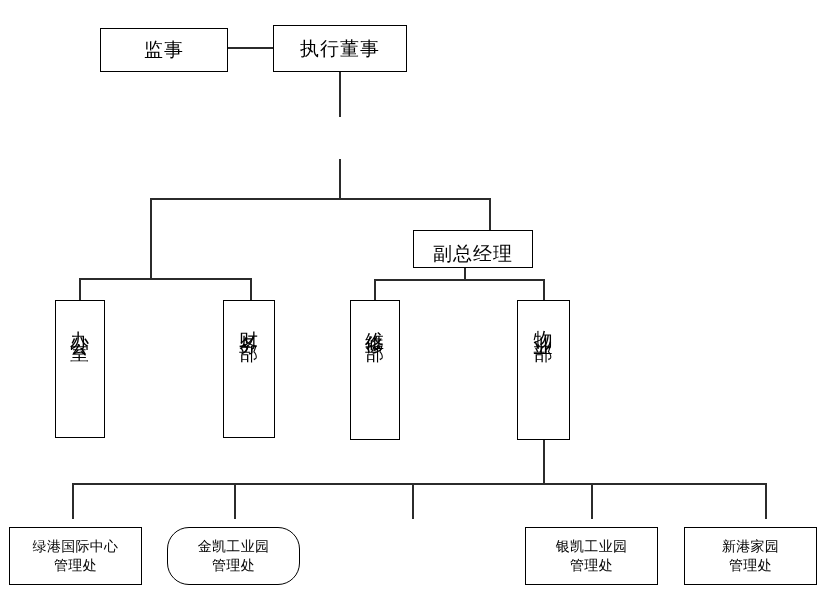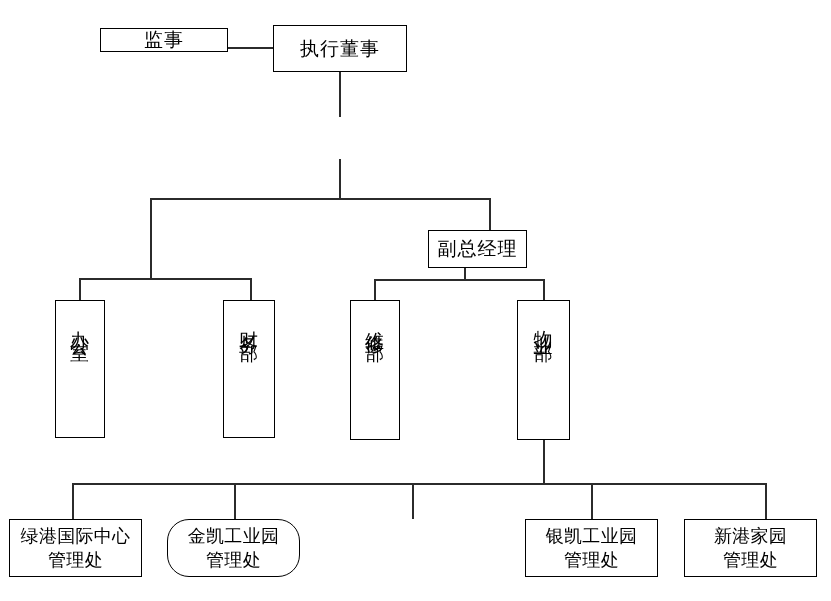--- a/index.html
+++ b/index.html
@@ -49,23 +49,24 @@
   }
   .node.v .txt {
     writing-mode: vertical-rl;
     text-orientation: upright;
     letter-spacing: 6px;
     line-height: 1;
     display: block;
   }
   
   .node.leaf {
-    font-size: 18px;
+    font-size: 14px;
     padding: 4px 8px;
     letter-spacing: 0.3px;
+    margin-top: 8px;
   }
   .node.leaf .txt {
     display: block;
     white-space: pre-line;
   }
 
   
   .edge {
     position: absolute;
     background: #2b2b2b;
@@ -102,30 +103,30 @@
   <div class="edge v" style="left:543px; top:279px; height:21px;"></div>
 
   <div class="edge v" style="left:543px; top:440px; height:43px;"></div>
   <div class="edge h" style="left:72px; top:483px; width:694px;"></div>
   <div class="edge v" style="left:72px; top:483px; height:36px;"></div>
   <div class="edge v" style="left:234px; top:483px; height:36px;"></div>
   <div class="edge v" style="left:412px; top:483px; height:36px;"></div>
   <div class="edge v" style="left:591px; top:483px; height:36px;"></div>
   <div class="edge v" style="left:765px; top:483px; height:36px;"></div>
 
-  <div class="node h" style="left:100px; top:28px; width:128px; height:24px;">
+  <div class="node h" style="left:100px; top:28px; width:128px; height:44px;">
     <span class="txt">监事</span>
   </div>
 
   <div class="node h" style="left:273px; top:25px; width:134px; height:47px;">
     <span class="txt">执行董事</span>
   </div>
 
 
-  <div class="node h" style="left:428px; top:230px; width:99px; height:38px;">
+  <div class="node h" style="left:413px; top:230px; width:120px; height:38px;align-items:flex-end;">
     <span class="txt">副总经理</span>
   </div>
 
   <div class="node v" style="left:55px; top:300px; width:50px; height:138px;">
     <span class="txt">办公室</span>
   </div>
 
   <div class="node v" style="left:223px; top:300px; width:52px; height:138px;">
     <span class="txt">财务部</span>
   </div>

